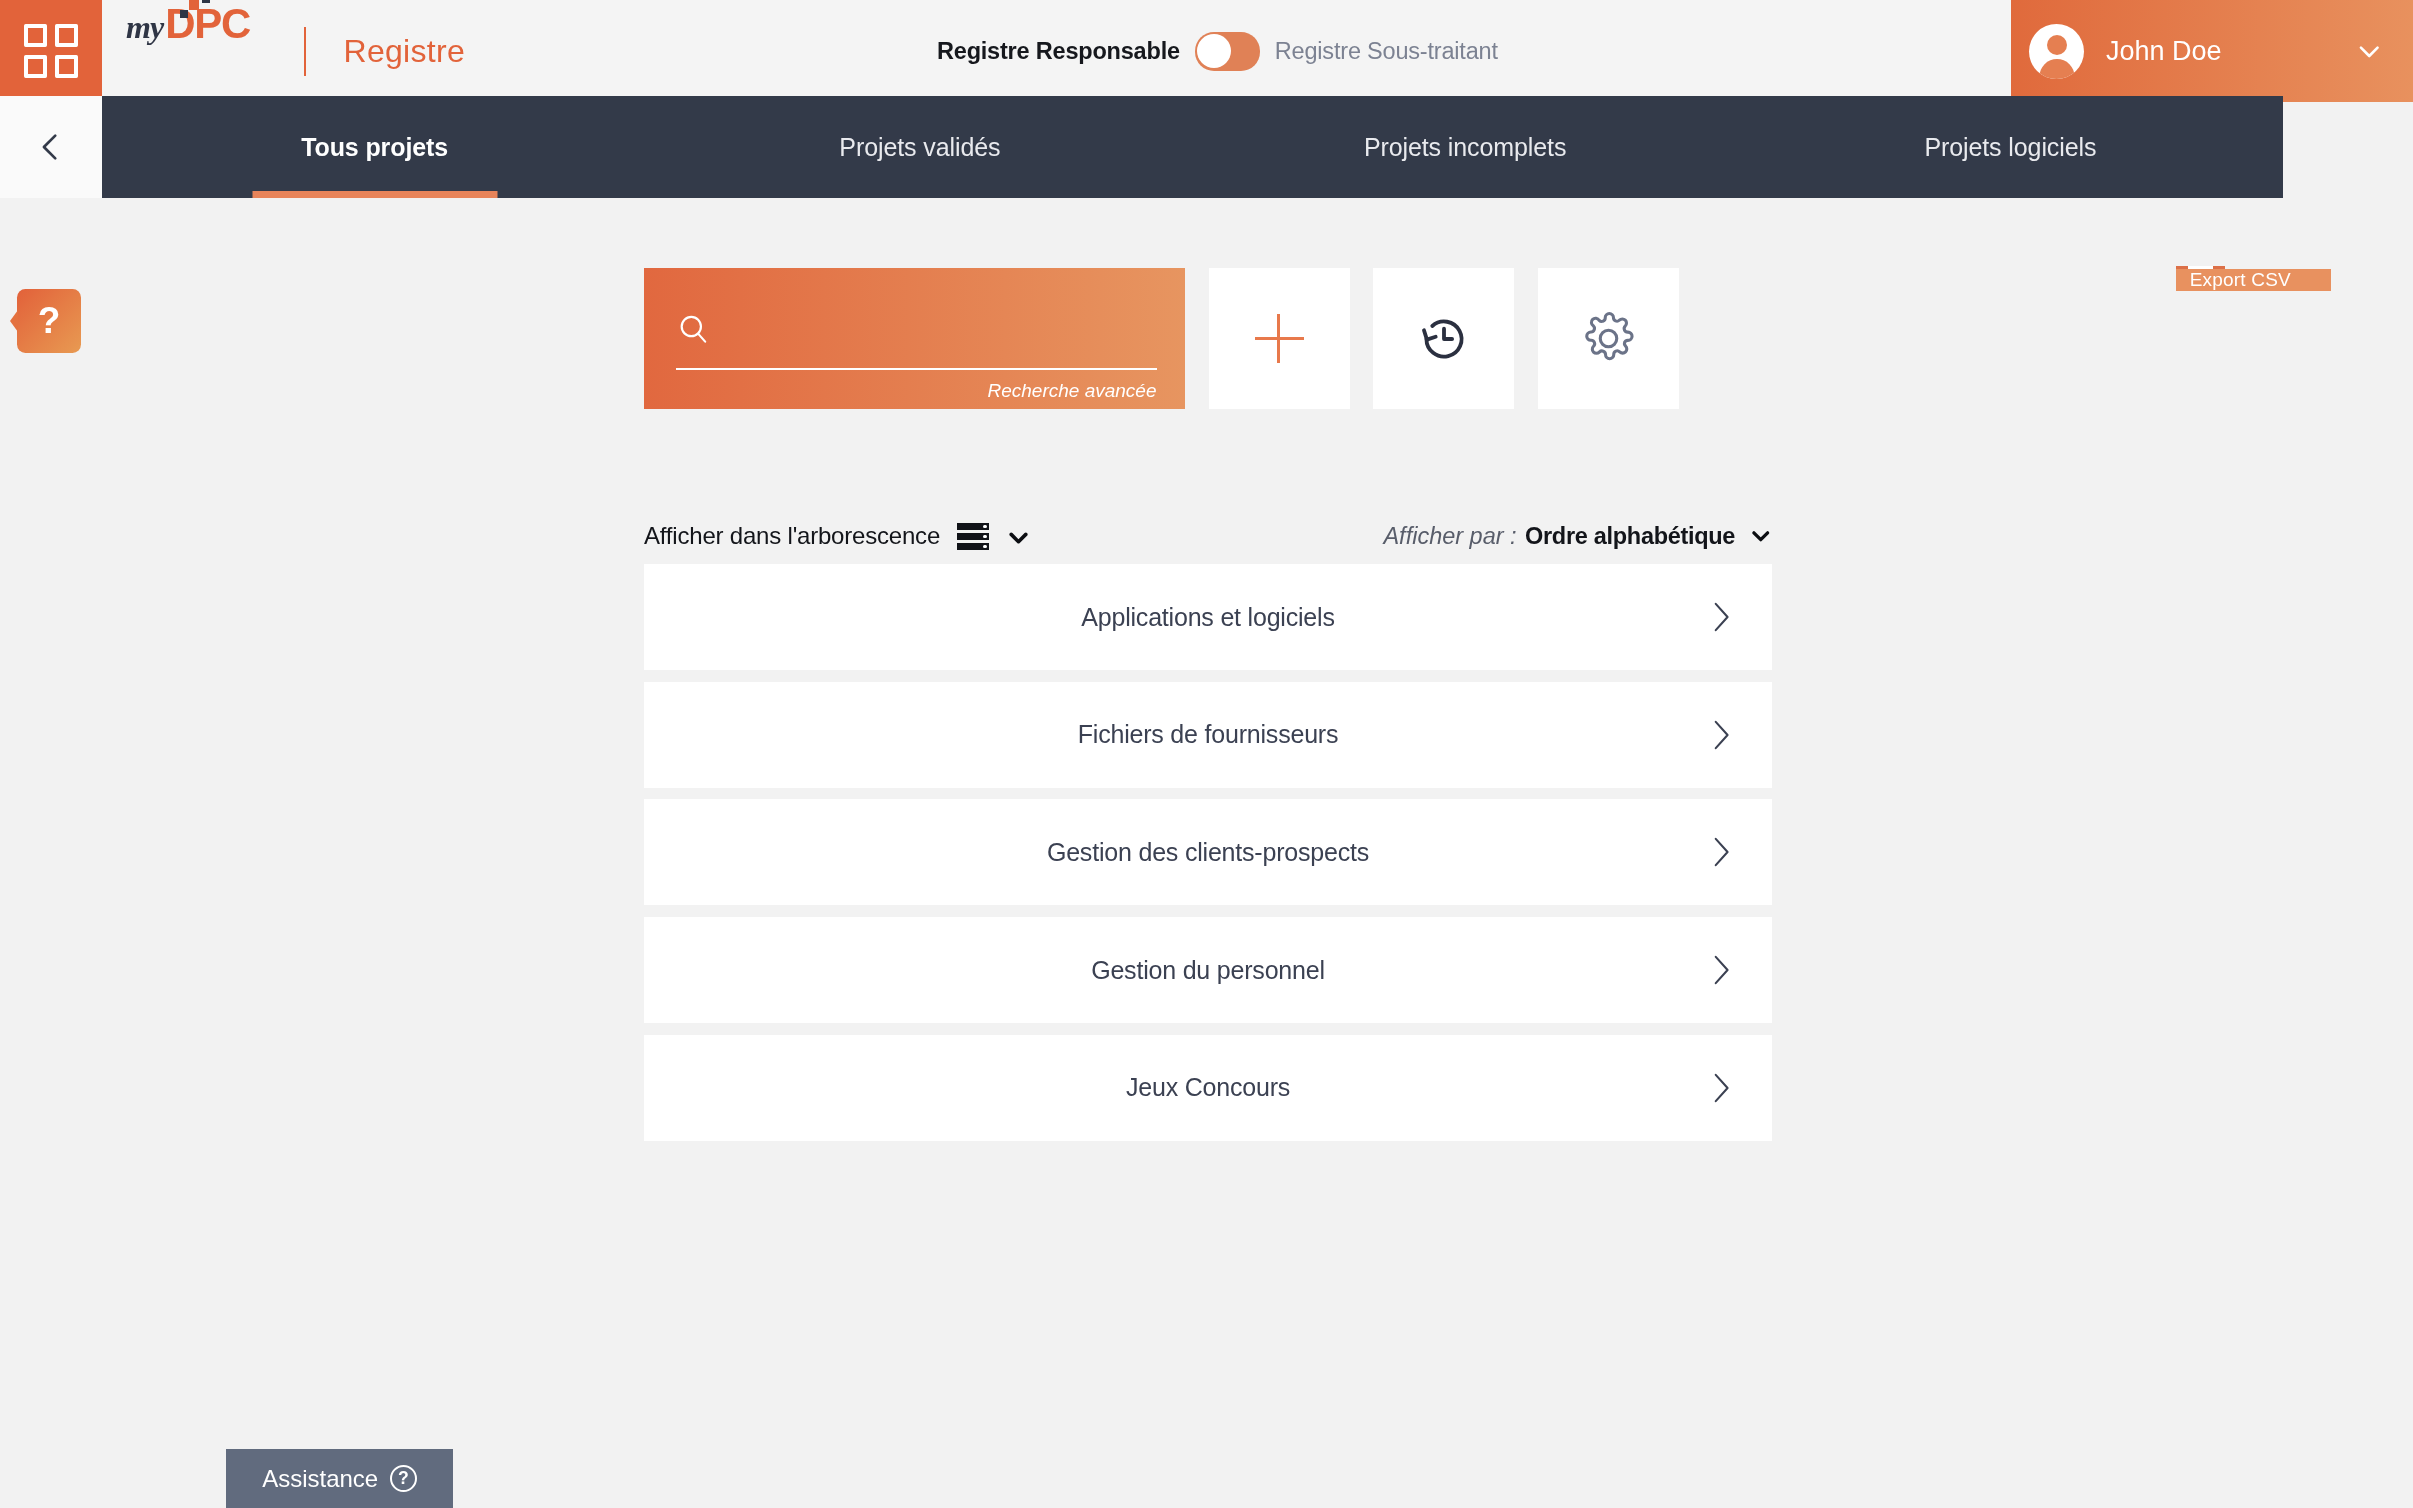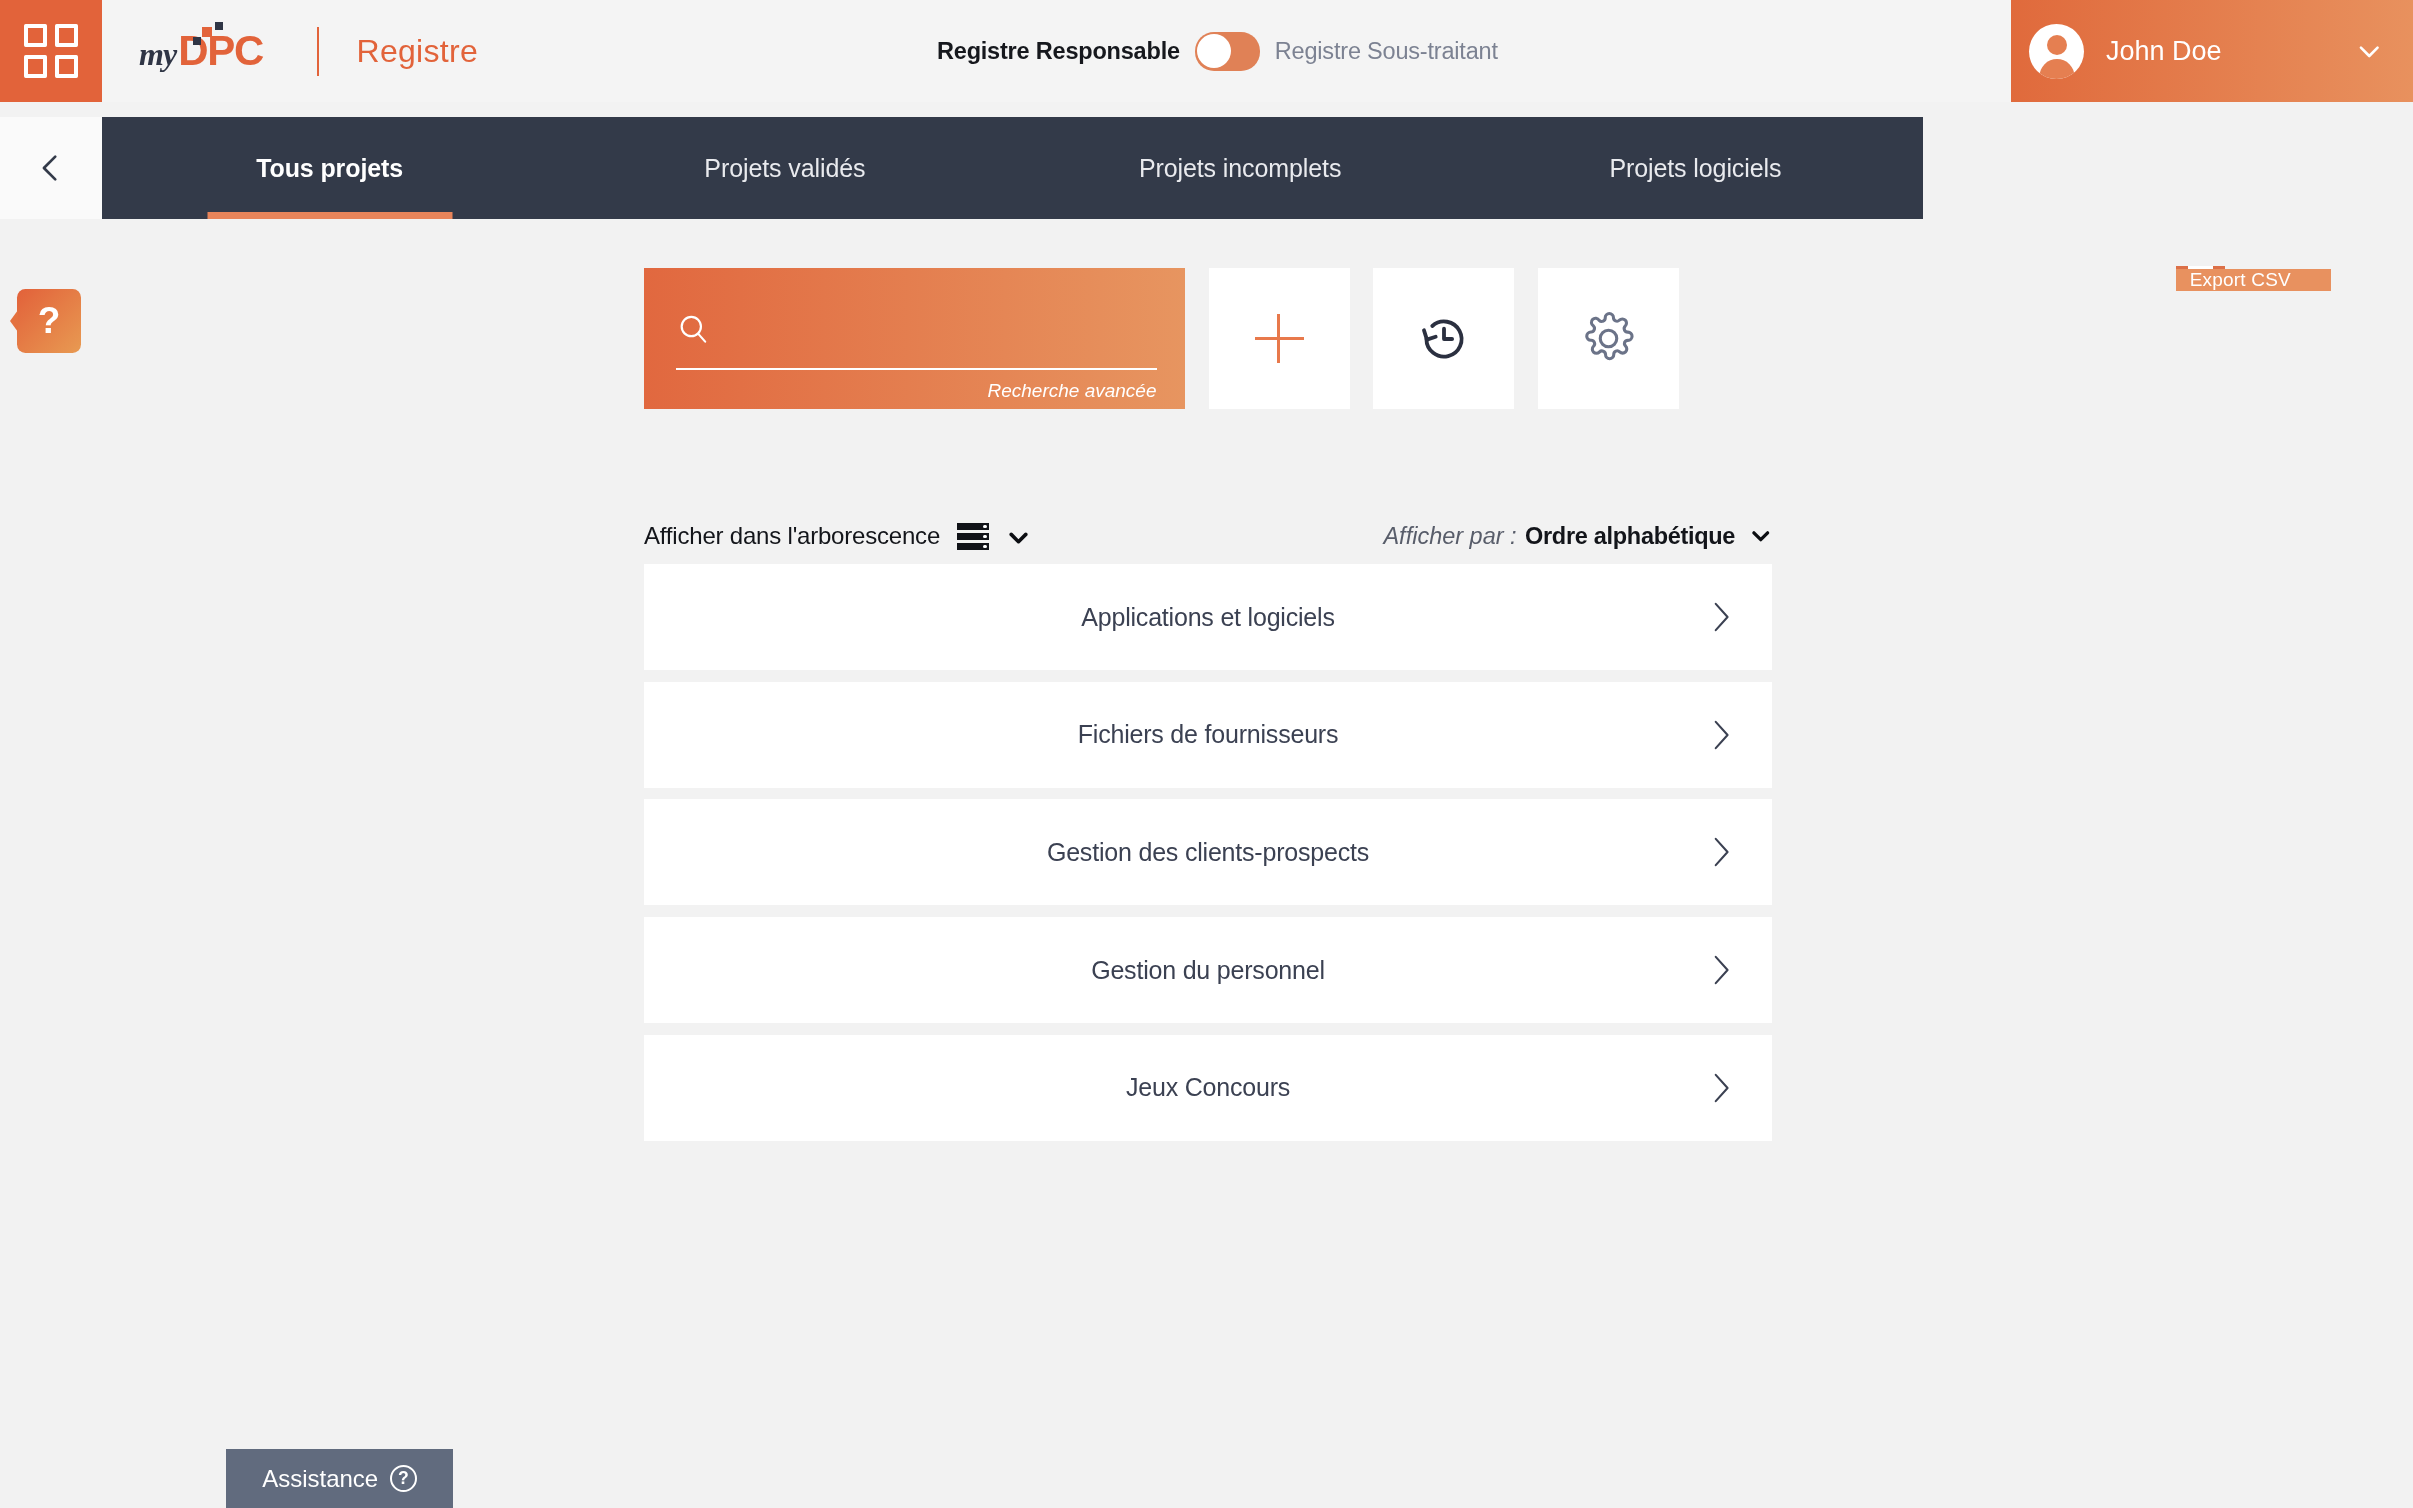--- a/index.html
+++ b/index.html
@@ -45,22 +45,22 @@
     grid-template-rows: 1fr 1fr;
     gap: 8.4px;
   }
   .apps-grid span {
     border: 4.2px solid #ffffff;
     border-radius: 1.7px;
   }
 
   .brand {
     display: flex;
-    align-items: center;
-    padding-left: 37px;
+    align-items: flex-start;
+    padding-left: 24px;
     flex: 0 0 auto;
   }
   .logo {
     position: relative;
     display: flex;
     align-items: baseline;
     font-weight: bold;
   }
   .logo-my {
     font-family: "Liberation Serif", serif;
@@ -189,22 +189,22 @@
     font-weight: 400;
   }
   .chev-down-white {
     width: 28.5px; height: 28.5px;
     flex: 0 0 auto;
   }
 
   
   .navbar {
     position: absolute;
-    top: 117px; left: 0;
-    width: 1923px;
+    top: 96px; left: 0;
+    width: 2283px;
     height: 102px;
     display: flex;
     text-align: right;
   }
   .nav-back {
     width: 102px;
     height: 102px;
     background: #fafafa;
     display: flex;
     align-items: center;

